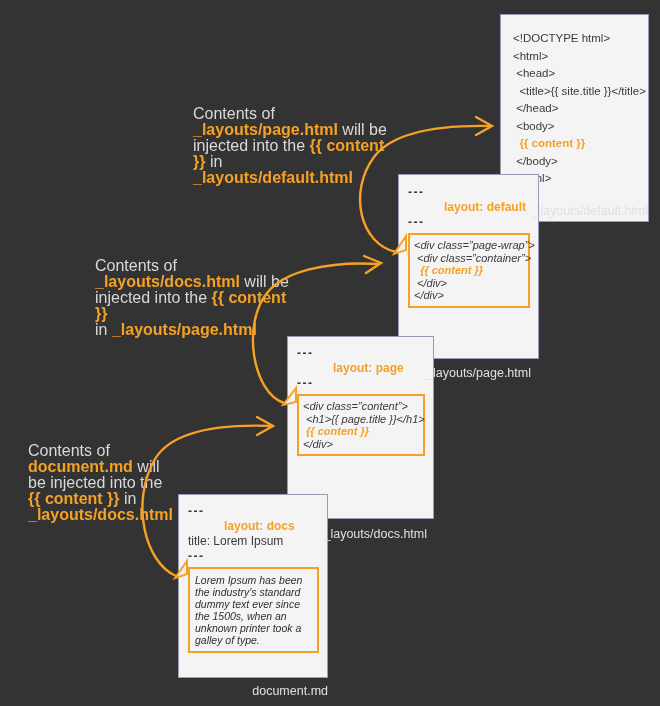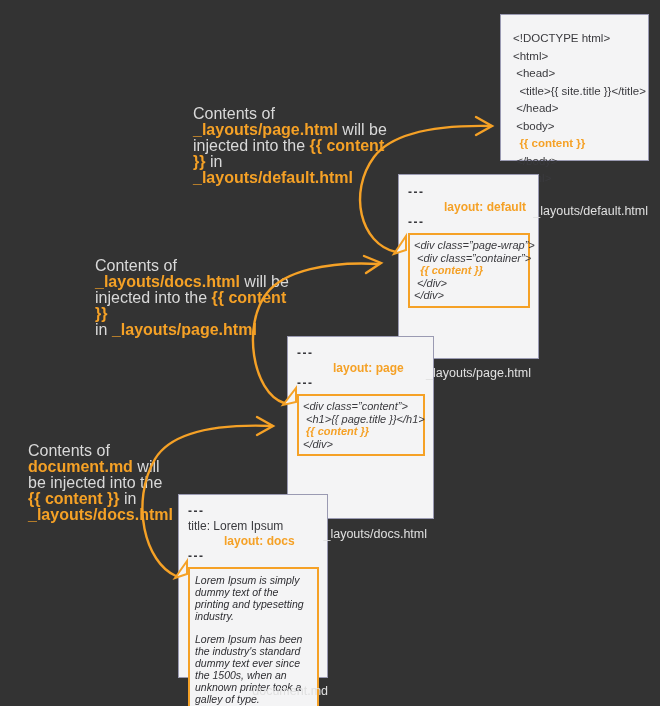--- a/index.html
+++ b/index.html
@@ -10,21 +10,21 @@
     overflow:hidden;
     font-family:"Liberation Sans", sans-serif;
   }
   
   .card{
     position:absolute;
     background:#f4f4f5;
     border:1px solid #9a9ab2;
     box-sizing:border-box;
   }
-  #card0{left:500px;top:14px;width:149px;height:147px;z-index:4;}
+  #card0{left:500px;top:14px;width:149px;height:208px;z-index:4;}
   #card1{left:398px;top:174px;width:141px;height:185px;z-index:5;}
   #card2{left:287px;top:336px;width:147px;height:183px;z-index:6;}
   #card3{left:178px;top:494px;width:150px;height:184px;z-index:7;}
 
   #card0 .card-body{padding:15px 6px 0 12px;}
   #card1 .card-body{padding:10px 8px 0 9px;}
   #card2 .card-body{padding:9px 8px 0 9px;}
   #card3 .card-body{padding:9px 8px 0 9px;}
 
   .sec-plain .code-line{
@@ -151,26 +151,25 @@
         <div class="code-line"><span> &lt;h1&gt;{{ page.title }}&lt;/h1&gt;</span></div>
         <div class="code-line"><span> </span><span class="hl">{{ content }}</span></div>
         <div class="code-line"><span>&lt;/div&gt;</span></div>
       </div>
     </div>
 </div>
 <div class="card" id="card3">
   <div class="card-body">
       <div class="sec-front">
         <div class="code-line"><span class="dash">---</span></div>
+        <div class="code-line"><span class="hl">layout: docs</span></div>
         <div class="code-line"><span>title: Lorem Ipsum</span></div>
-        <div class="code-line"><span class="hl">layout: docs</span></div>
         <div class="code-line"><span class="dash">---</span></div>
       </div>
       <div class="sec-text">
-        <p>Lorem Ipsum is simply dummy text of the printing and typesetting industry.</p>
         <p>Lorem Ipsum has been the industry's standard dummy text ever since the 1500s, when an unknown printer took a galley of type.</p>
       </div>
     </div>
 </div>
 
 <div class="card-label" id="label0">_layouts/default.html</div>
 <div class="card-label" id="label1">_layouts/page.html</div>
 <div class="card-label" id="label2">_layouts/docs.html</div>
 <div class="card-label" id="label3">document.md</div>
 

